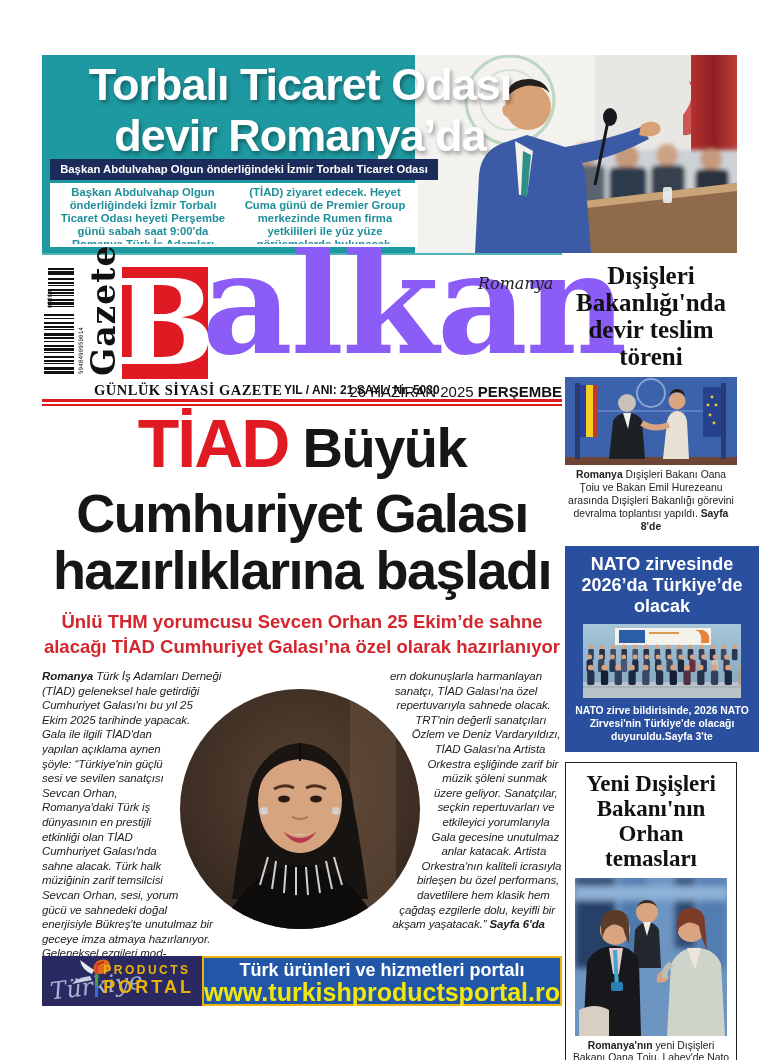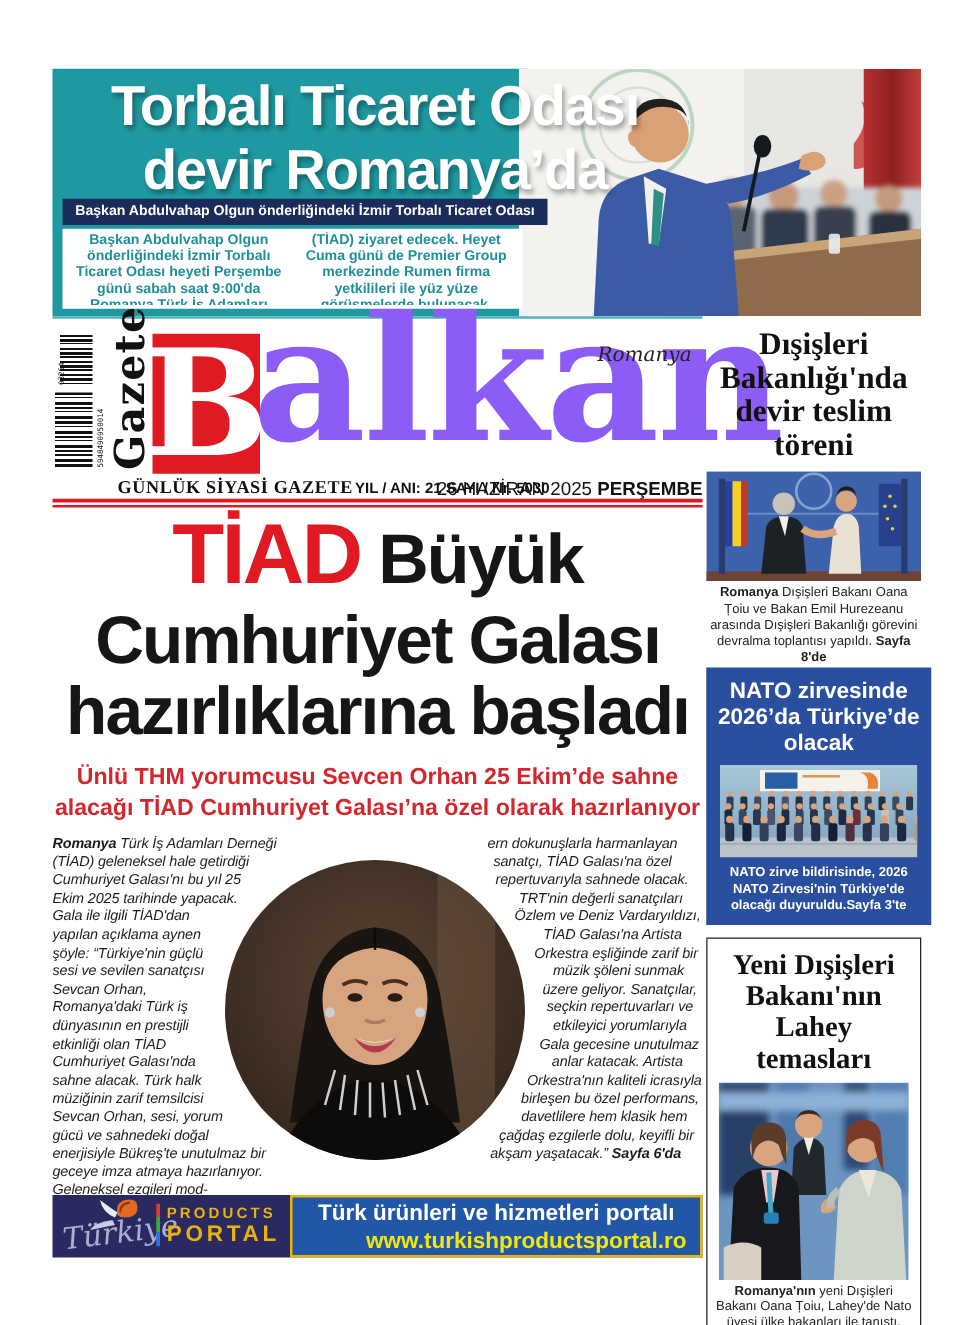--- a/index.html
+++ b/index.html
@@ -68,42 +68,42 @@
   .pref{font-weight:bold;}
   .portrait{position:absolute;left:138px;top:20px;width:240px;height:240px;border-radius:50%;
         overflow:hidden;z-index:2;}
 
   
   .sidebar{position:absolute;left:565px;top:260px;width:172px;}
   .sb-h{font-family:"Liberation Serif",serif;font-weight:bold;color:#111;text-align:center;}
   .sb1-h{font-size:25px;line-height:27px;margin-top:2px;}
   .sb1-photo{margin-top:7px;width:172px;height:88px;overflow:hidden;}
   .caption{margin-top:4px;font-size:10.4px;line-height:12.9px;color:#222;text-align:center;}
-  .nato{background:#2a4f9e;width:180px;box-sizing:border-box;padding:8px 7px 9px;}
+  .nato{margin-top:12px;background:#2a4f9e;width:194px;box-sizing:border-box;padding:8px 7px 9px;}
   .nato-h{color:#fff;font-weight:bold;font-size:18px;line-height:21px;text-align:center;}
   .nato-photo{margin:7px auto 0;width:158px;height:74px;overflow:hidden;}
   .nato-cap{margin-top:6px;color:#fff;font-weight:bold;font-size:10.4px;line-height:13px;text-align:center;}
   .sb3{margin-top:10px;border:1.5px solid #222;width:172px;box-sizing:border-box;padding:8px 6px 9px;background:#fff;}
   .sb3-h{font-size:23px;line-height:25px;}
   .sb3-photo{margin:7px auto 0;width:152px;height:158px;overflow:hidden;}
 
   
   .banner{position:absolute;left:42px;top:956px;width:520px;height:50px;display:flex;}
   .bn-left{position:relative;width:190px;background:#2b2961;overflow:hidden;}
   .bn-script{position:absolute;left:8px;top:16px;font-family:"DejaVu Serif",serif;font-style:italic;
      font-size:24px;color:#b9bede;transform:rotate(-7deg);opacity:.9;}
   .bn-prod{position:absolute;right:8px;top:7px;color:#eab308;border-left:3px solid;
      border-image:linear-gradient(180deg,#e23a2e 0 33%,#3aa83a 33% 66%,#2e6fe2 66% 100%) 1;
      padding-left:5px;font-weight:bold;}
   .bn-prod .l1{font-size:12px;letter-spacing:2.5px;line-height:14px;}
   .bn-prod .l2{font-size:18px;letter-spacing:3px;line-height:20px;}
   .bn-right{flex:1;background:#2257a7;border:2px solid #eab308;box-sizing:border-box;
      display:flex;flex-direction:column;justify-content:flex-end;text-align:center;}
   .bn-tag{color:#fff;font-weight:bold;font-size:18px;line-height:21px;}
-  .bn-url{color:#f2e60f;font-weight:bold;font-size:18px;line-height:23px;padding-left:48px;}
+  .bn-url{color:#f2e60f;font-weight:bold;font-size:25px;line-height:23px;}
 </style>
 </head>
 <body>
 
 <div class="page">
 
   <div class="top-story">
     <div class="ts-teal"></div>
 
     <div class="ts-photo">
@@ -353,21 +353,21 @@
               <use href="#pr" x="139.5" y="0" fill="#b39d86"></use>
           </g>
         </svg>
       </div>
       <div class="nato-cap">
         <span>NATO zirve bildirisinde, 2026 NATO Zirvesi'nin Türkiye'de olacağı duyuruldu.</span><span class="pref">Sayfa 3'te</span>
       </div>
     </div>
 
     <div class="sb3">
-      <div class="sb-h sb3-h">Yeni Dışişleri Bakanı'nın Lahey temasları</div>
+      <div class="sb-h sb3-h">Yeni Dışişleri Bakanı'nın Orhan temasları</div>
       <div class="sb3-photo">
         <svg width="152" height="158" viewBox="0 0 152 158" xmlns="http://www.w3.org/2000/svg">
           <defs>
               <filter id="bl2">
                 <feGaussianBlur stdDeviation="3"></feGaussianBlur>
               </filter>
             </defs>
           <rect width="152" height="158" fill="#6d95c2"></rect>
           <g filter="url(#bl2)">
             <rect x="0" y="0" width="40" height="90" fill="#274067"></rect>

